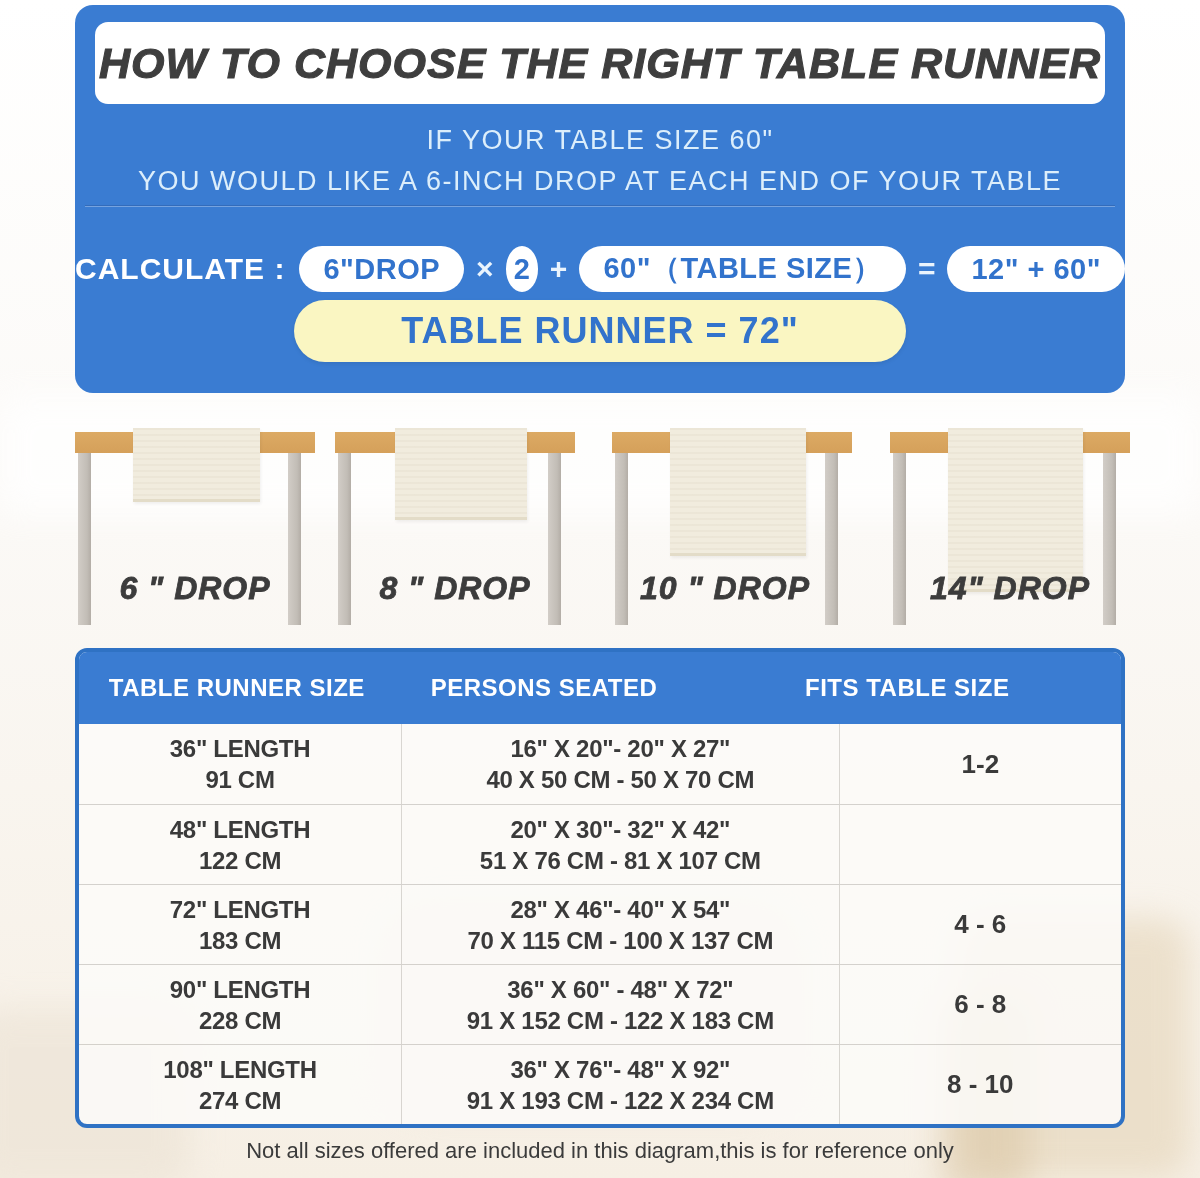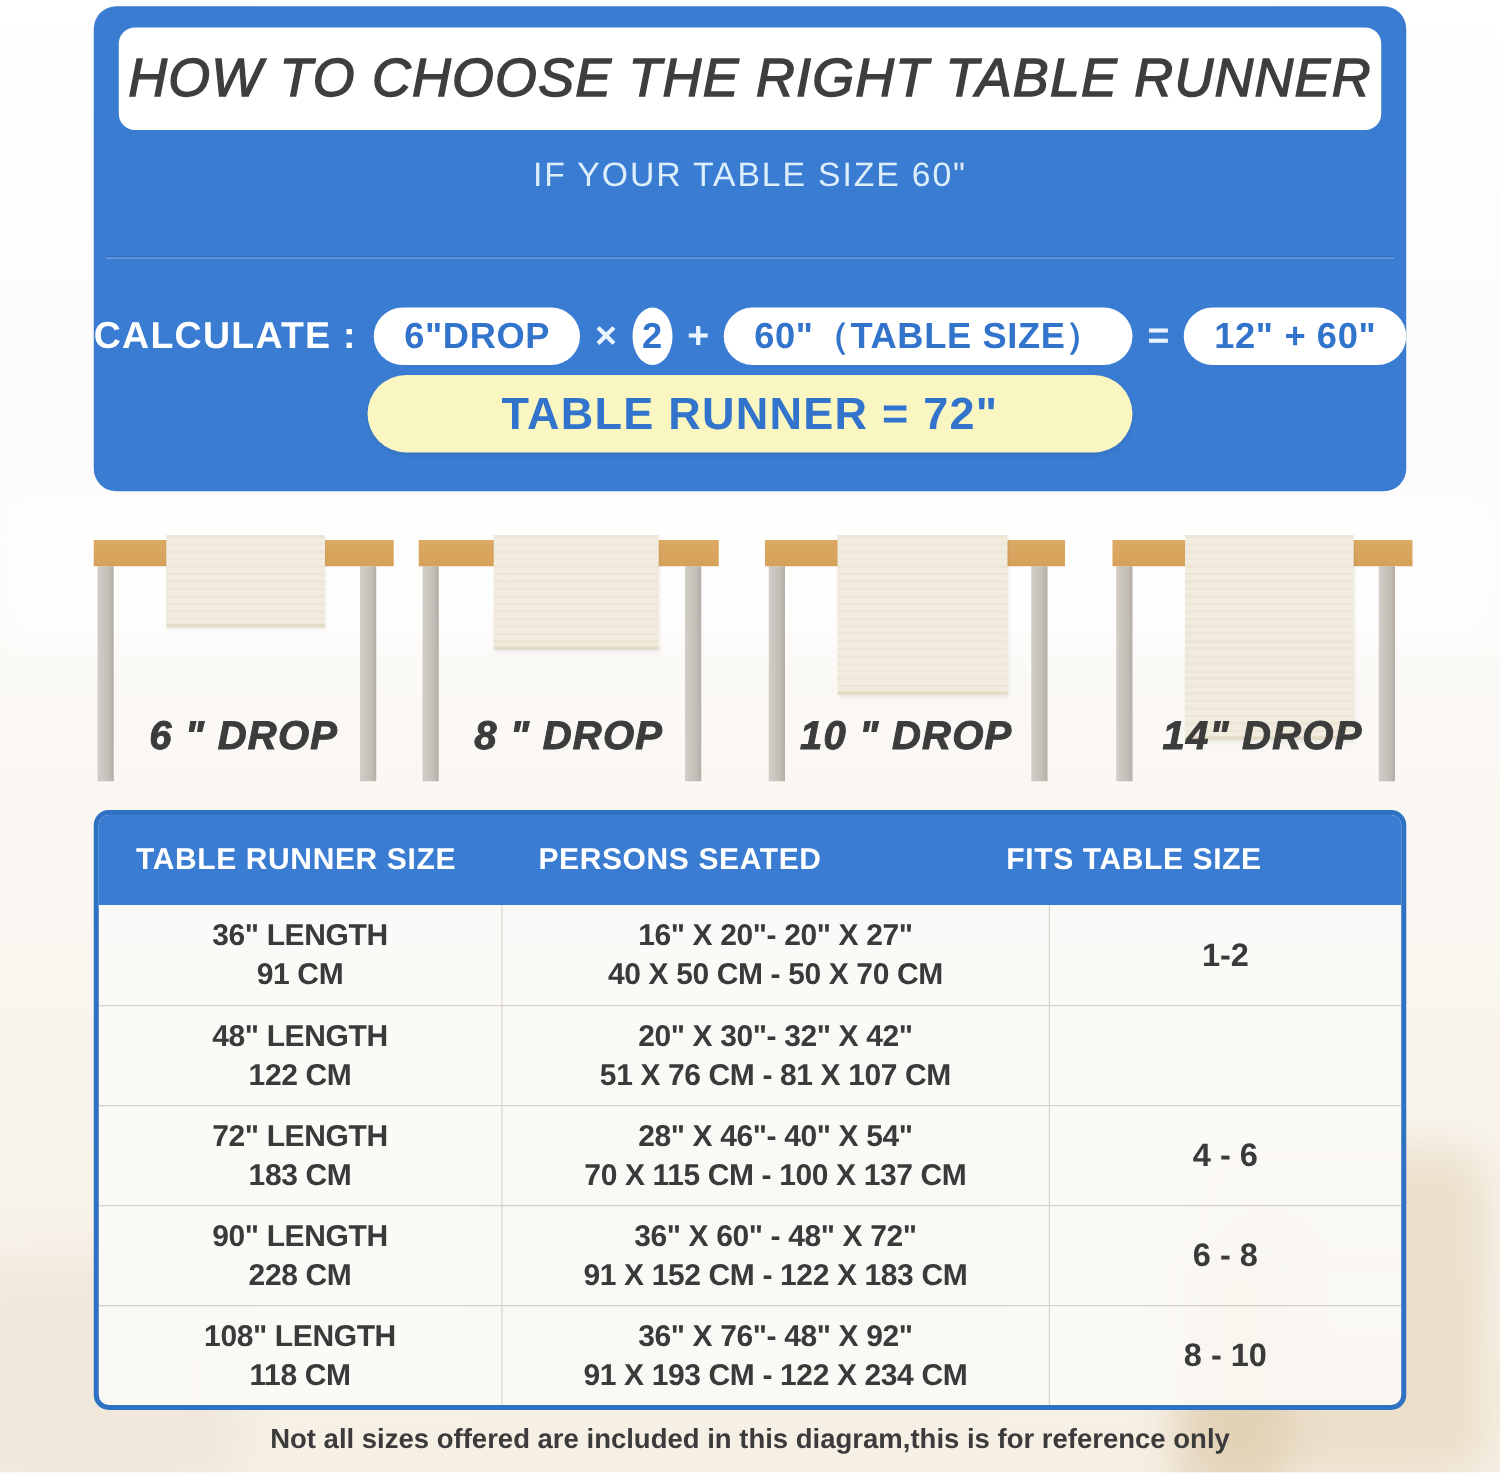--- a/index.html
+++ b/index.html
@@ -29,21 +29,21 @@
     left: 75px; top: 5px; width: 1050px; height: 388px;
     background: #3A7CD2;
     border-radius: 18px;
   }
   .title-box {
     position: absolute; left: 20px; right: 20px; top: 17px; height: 82px;
     background: #ffffff; border-radius: 13px;
     display: flex; align-items: center; justify-content: center;
   }
   .title-box h1 {
-    font-size: 43px; font-weight: normal; font-style: italic;
+    font-size: 43px; font-weight: bold; font-style: italic;
     color: #3E3E3E; letter-spacing: 1px; white-space: nowrap;
     -webkit-text-stroke: 1.1px #3E3E3E;
   }
   .subtitle { position: absolute; top: 120px; left: 0; right: 0; text-align: center; color: #DCEEFB; }
   .subtitle .line1 { font-size: 27px; letter-spacing: 1.5px; }
   .subtitle .line2 { font-size: 27px; letter-spacing: 1.5px; margin-top: 10px; }
   .panel-divider {
     position: absolute; left: 10px; right: 10px; top: 200px; height: 2px;
     border-top: 1px solid rgba(30,60,120,0.25);
     border-bottom: 1px solid rgba(255,255,255,0.30);
@@ -123,40 +123,41 @@
     display: flex; height: 80px; align-items: center;
   }
   .st-row + .st-row { border-top: 1px solid rgba(165,160,153,0.45); }
   .st-row .col { text-align: center; color: #3A3A3A; font-weight: bold; height: 100%; display: flex; flex-direction: column; align-items: center; justify-content: center; }
   .st-row .col-1, .st-row .col-2 { border-right: 1px solid rgba(165,160,153,0.40); }
   .cell-line { font-size: 24px; line-height: 31px; letter-spacing: -0.3px; }
   .st-row .col-3 { font-size: 26px; }
 
   .footnote {
     position: absolute; z-index: 2; left: 0; right: 0; top: 1138px;
-    text-align: center; font-size: 22px; font-weight: bold; color: #3B3B3B;
+    text-align: center; font-size: 22px; font-weight: normal; color: #3B3B3B;
   }
 </style>
 </head>
 <body>
 
 <div class="page">
 
   <div class="bg-blob blob-white-top"></div>
   <div class="bg-blob blob-mid"></div>
   <div class="bg-blob blob-chair-l"></div>
   <div class="bg-blob blob-chair-r1"></div>
   <div class="bg-blob blob-chair-r2"></div>
 
   <div class="blue-panel">
     <div class="title-box">
       <h1>HOW TO CHOOSE THE RIGHT TABLE RUNNER</h1>
     </div>
     <div class="subtitle">
       <div class="line1">IF YOUR TABLE SIZE 60"</div>
+      <div class="line2">YOU WOULD LIKE A 6-INCH DROP AT EACH END OF YOUR TABLE</div>
     </div>
     <div class="panel-divider"></div>
     <div class="calc-row">
       <span class="calc-label">CALCULATE :</span>
       <span class="pill">6"DROP</span>
       <span class="op">×</span>
       <span class="circle-2">2</span>
       <span class="op">+</span>
       <span class="pill">60"（TABLE SIZE）</span>
       <span class="op">=</span>
@@ -246,21 +247,21 @@
       <div class="col col-2">
         <div class="cell-line">36" X 60" - 48" X 72"</div>
         <div class="cell-line">91 X 152 CM - 122 X 183 CM</div>
       </div>
       <div class="col col-3">6 - 8</div>
     </div>
 
     <div class="st-row">
       <div class="col col-1">
         <div class="cell-line">108" LENGTH</div>
-        <div class="cell-line">118 CM</div>
+        <div class="cell-line">274 CM</div>
       </div>
       <div class="col col-2">
         <div class="cell-line">36" X 76"- 48" X 92"</div>
         <div class="cell-line">91 X 193 CM - 122 X 234 CM</div>
       </div>
       <div class="col col-3">8 - 10</div>
     </div>
   </div>
 
   <div class="footnote">Not all sizes offered are included in this diagram,this is for reference only</div>

